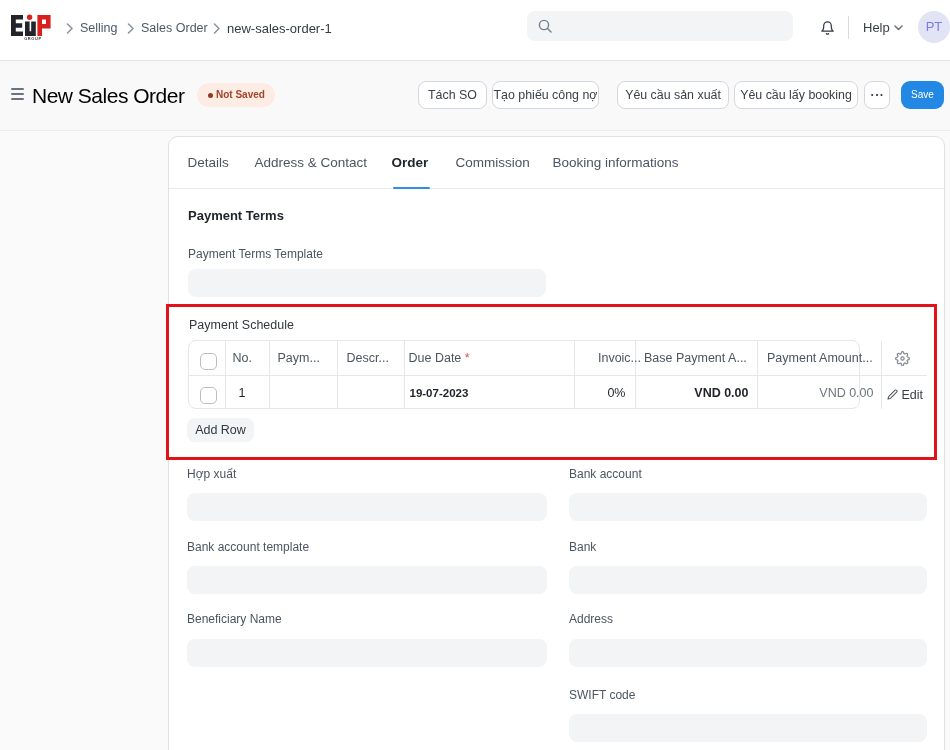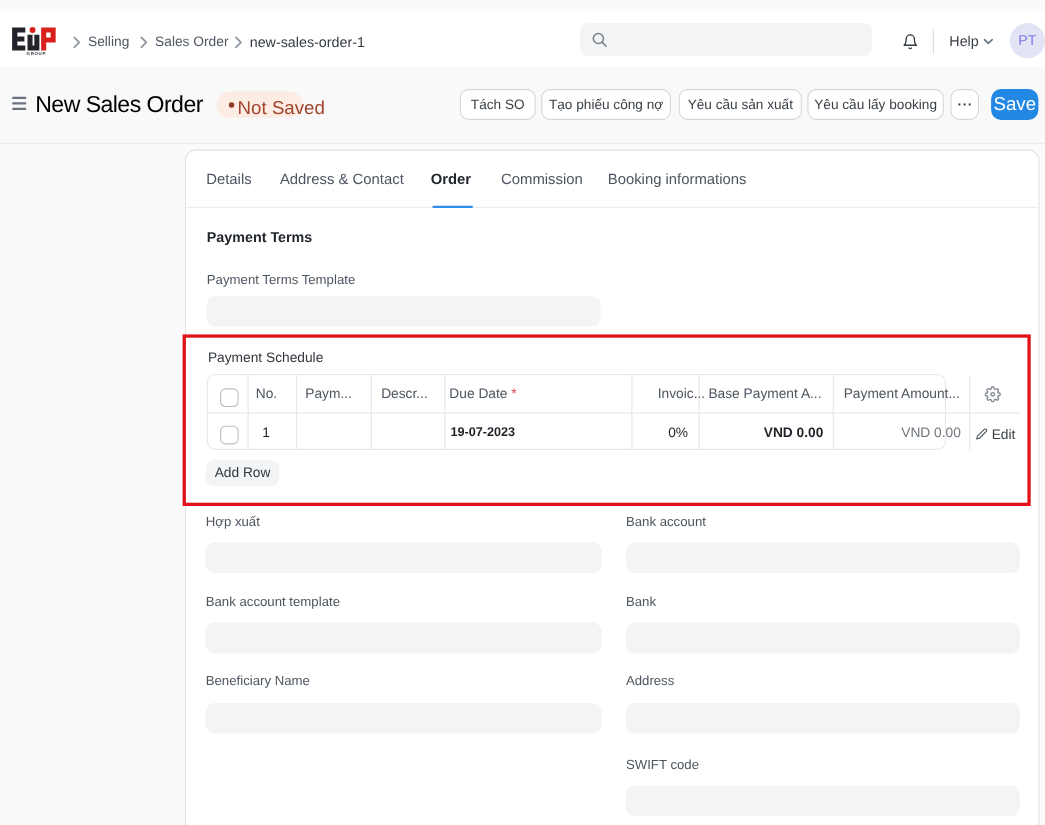--- a/index.html
+++ b/index.html
@@ -1,39 +1,39 @@
 <!DOCTYPE html>
 <html><head>
 <meta charset="utf-8">
 <style>
 * { margin:0; padding:0; box-sizing:border-box; }
 html,body { width:950px; height:750px; overflow:hidden; }
 body { font-family:"Liberation Sans", sans-serif; background:#fafafb; position:relative; }
 .abs { position:absolute; }
 
 
-.navbar { position:absolute; left:0; top:0; width:950px; height:61px; background:#fff; border-bottom:1px solid #e4e4e7;margin-top:10px; }
+.navbar { position:absolute; left:0; top:0; width:950px; height:61px; background:#fff; border-bottom:1px solid #e4e4e7; }
 .crumb { position:absolute; top:21px; font-size:12.5px; color:#4f5965; white-space:nowrap; }
 .crumb.dark { color:#343a42; font-weight:400; }
 .chev { position:absolute; top:23px; width:7px; height:11px; }
 .search { position:absolute; left:527px; top:11px; width:266px; height:30px; background:#f3f4f6; border-radius:8px; }
 .search-txt { position:absolute; left:30px; top:7px; font-size:13.5px; color:#7c8691; }
 .nav-divider { position:absolute; left:848px; top:16px; width:1px; height:23px; background:#d9dcdf; }
 .help { position:absolute; left:863px; top:20px; font-size:13px; color:#383e45; }
 .avatar { position:absolute; left:918px; top:11px; width:32px; height:32px; border-radius:50%; background:#e3e3f6; color:#7c7ce8; font-size:13px; font-weight:500; text-align:center; line-height:32px; }
 
 
 .pagehead { position:absolute; left:0; top:61px; width:950px; height:70px; background:#f9f9fa; border-bottom:1px solid #ebebee; }
 .burger span { position:absolute; left:10.5px; width:13.5px; height:1.6px; background:#6a737e; border-radius:1px; }
 .title { position:absolute; left:32px; top:84px; font-size:21px; font-weight:normal; color:#000000; letter-spacing:-0.5px; }
 .pill { position:absolute; left:197px; top:83px; width:78px; height:24px; border-radius:12px; background:#fcece4; white-space:nowrap; }
 .pill .dot { position:absolute; left:11px; top:10px; width:5px; height:5px; border-radius:50%; background:#8f3a22; }
-.pill .txt { position:absolute; left:19px; top:5.5px; font-size:17px; color:#a0442a; }
+.pill .txt { position:absolute; left:19px; top:5.5px; font-size:10px; color:#a0442a;font-weight:bold; }
 .btn { position:absolute; top:81px; height:28px; background:#fff; border:1px solid #d4d8dc; border-radius:8px; font-size:12.4px; color:#3a4148; text-align:center; line-height:26px; white-space:nowrap; }
-.btn-save { position:absolute; left:901px; top:81px; width:43px; height:28px; background:#2288e4; border-radius:9px; color:#fff; font-size:17px; text-align:center; line-height:28px; }
+.btn-save { position:absolute; left:901px; top:81px; width:43px; height:28px; background:#2288e4; border-radius:9px; color:#fff; font-size:10px; text-align:center; line-height:28px; }
 
 
 .card { position:absolute; left:168px; top:136px; width:777px; height:700px; background:#fff; border:1px solid #e1e1e4; border-radius:10px; }
 .tabs { position:absolute; left:0; top:0; width:775px; height:52px; border-bottom:1px solid #ebebee; }
 .tab { position:absolute; top:18px; font-size:13.5px; color:#4c5560; white-space:nowrap; }
 .tab.active { color:#21262c; font-weight:bold; }
 .tab-underline { position:absolute; left:224px; top:50px; width:37px; height:2px; background:#318ee7; border-radius:1px; }
 
 .h6 { position:absolute; font-size:13px; font-weight:bold; color:#21262c; }
 .label { position:absolute; font-size:12px; color:#4c5560; white-space:nowrap; }
@@ -99,21 +99,21 @@
     <span style="top:32.2px"></span>
     <span style="top:37.2px"></span>
   </div>
 </div>
 <div class="title">New Sales Order</div>
 <div class="pill">
     <div class="dot"></div>
     <div class="txt">Not Saved</div>
   </div>
 <div class="btn" style="left:418px;width:69px">Tách SO</div>
-<div class="btn" style="left:492px;width:118px">Tạo phiếu công nợ</div>
+<div class="btn" style="left:492px;width:107px">Tạo phiếu công nợ</div>
 <div class="btn" style="left:617px;width:112px">Yêu cầu sản xuất</div>
 <div class="btn" style="left:734px;width:124px">Yêu cầu lấy booking</div>
 <div class="btn" style="left:864px;width:26px;font-weight:bold;letter-spacing:0.5px;padding-left:1px">···</div>
 <div class="btn-save">Save</div>
 
 <div class="card">
   <div class="tabs">
     <div class="tab" style="left:18.5px">Details</div>
     <div class="tab" style="left:85.5px">Address &amp; Contact</div>
     <div class="tab active" style="left:222.5px">Order</div>

